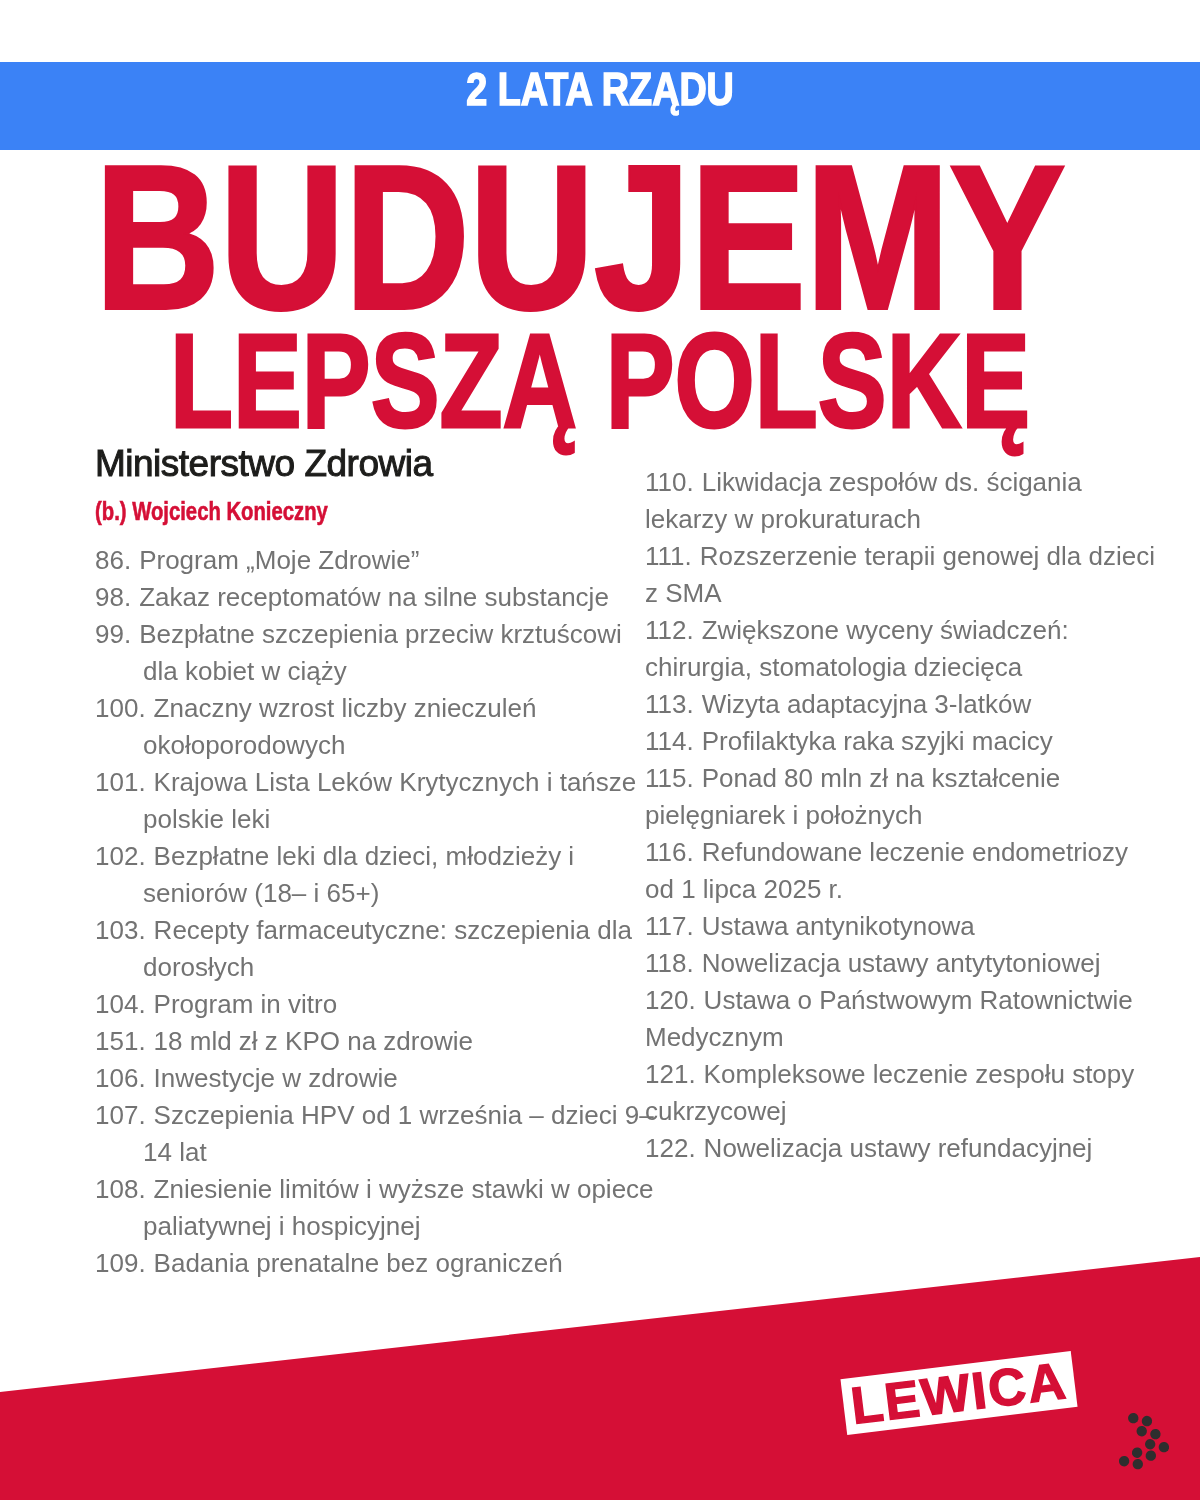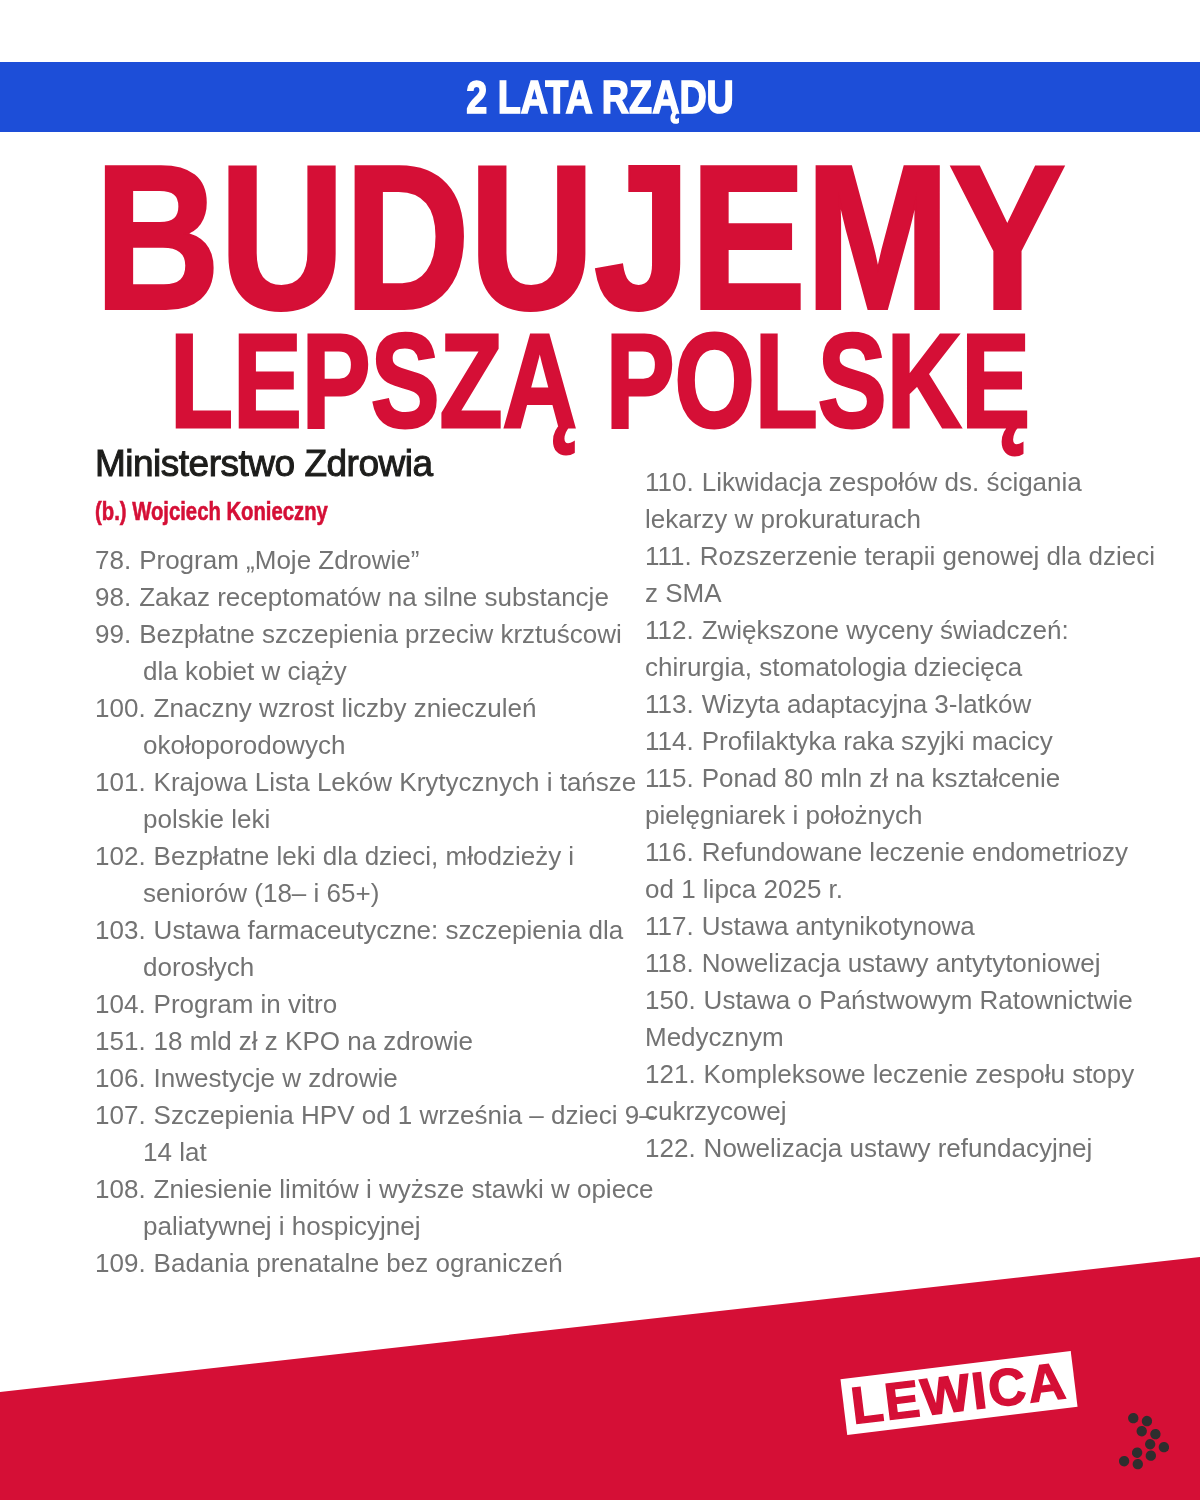--- a/index.html
+++ b/index.html
@@ -4,22 +4,22 @@
 <style>
   html,body{margin:0;padding:0;}
   body{
     width:1200px;height:1500px;position:relative;overflow:hidden;
     background:#ffffff;
     font-family:"Liberation Sans",sans-serif;
     color:#1d1d1b;
   }
   
   .top-band{
-    position:absolute;left:0;top:62px;width:1200px;height:70px;
-    background:#1d4ed8;display:flex;align-items:center;justify-content:center;
+    position:absolute;left:0;top:62px;width:1200px;height:88px;
+    background:#3b82f6;display:flex;justify-content:center;
   }
   .top-band .band-label{
     display:inline-block;color:#ffffff;font-weight:bold;font-size:46px;
     letter-spacing:0px;transform:scaleX(0.82);
     -webkit-text-stroke:1.6px #ffffff;white-space:nowrap;
   }
   
   .title-svg{position:absolute;left:0;top:148px;width:1200px;height:320px;}
   
   .ministry{
@@ -69,21 +69,21 @@
   <text x="580" y="160" text-anchor="middle" font-family="Liberation Sans, sans-serif" font-weight="bold" font-size="205" fill="#d50f36" stroke="#d50f36" stroke-width="4" paint-order="stroke" textLength="970" lengthAdjust="spacingAndGlyphs">BUDUJEMY</text>
   <text x="600" y="279" text-anchor="middle" font-family="Liberation Sans, sans-serif" font-weight="bold" font-size="133" fill="#d50f36" stroke="#d50f36" stroke-width="3" paint-order="stroke" textLength="860" lengthAdjust="spacingAndGlyphs">LEPSZĄ POLSKĘ</text>
 </svg>
 
 <div class="ministry">Ministerstwo Zdrowia</div>
 <div class="minister">(b.) Wojciech Konieczny</div>
 
 <div class="list list-left">
 
     <div class="item">
-      <span class="num">78.</span><span class="txt">Program „Moje Zdrowie”</span>
+      <span class="num">86.</span><span class="txt">Program „Moje Zdrowie”</span>
     </div>
 
     <div class="item">
       <span class="num">98.</span><span class="txt">Zakaz receptomatów na silne substancje</span>
     </div>
 
     <div class="item">
       <span class="num">99.</span><span class="txt">Bezpłatne szczepienia przeciw krztuścowi dla kobiet w ciąży</span>
     </div>
 
@@ -93,21 +93,21 @@
 
     <div class="item">
       <span class="num">101.</span><span class="txt">Krajowa Lista Leków Krytycznych i tańsze polskie leki</span>
     </div>
 
     <div class="item">
       <span class="num">102.</span><span class="txt">Bezpłatne leki dla dzieci, młodzieży i seniorów (18– i 65+)</span>
     </div>
 
     <div class="item">
-      <span class="num">103.</span><span class="txt">Ustawa farmaceutyczne: szczepienia dla dorosłych</span>
+      <span class="num">103.</span><span class="txt">Recepty farmaceutyczne: szczepienia dla dorosłych</span>
     </div>
 
     <div class="item">
       <span class="num">104.</span><span class="txt">Program in vitro</span>
     </div>
 
     <div class="item">
       <span class="num">151.</span><span class="txt">18 mld zł z KPO na zdrowie</span>
     </div>
 
@@ -161,21 +161,21 @@
     <div class="item">
       <span class="num">117.</span><span class="txt">Ustawa antynikotynowa</span>
     </div>
 
     <div class="item">
       <span class="num">118.</span><span class="txt">Nowelizacja ustawy antytytoniowej</span>
     </div>
 
 
     <div class="item">
-      <span class="num">150.</span><span class="txt">Ustawa o Państwowym Ratownictwie Medycznym</span>
+      <span class="num">120.</span><span class="txt">Ustawa o Państwowym Ratownictwie Medycznym</span>
     </div>
 
     <div class="item">
       <span class="num">121.</span><span class="txt">Kompleksowe leczenie zespołu stopy cukrzycowej</span>
     </div>
 
     <div class="item">
       <span class="num">122.</span><span class="txt">Nowelizacja ustawy refundacyjnej</span>
     </div>
   </div>

